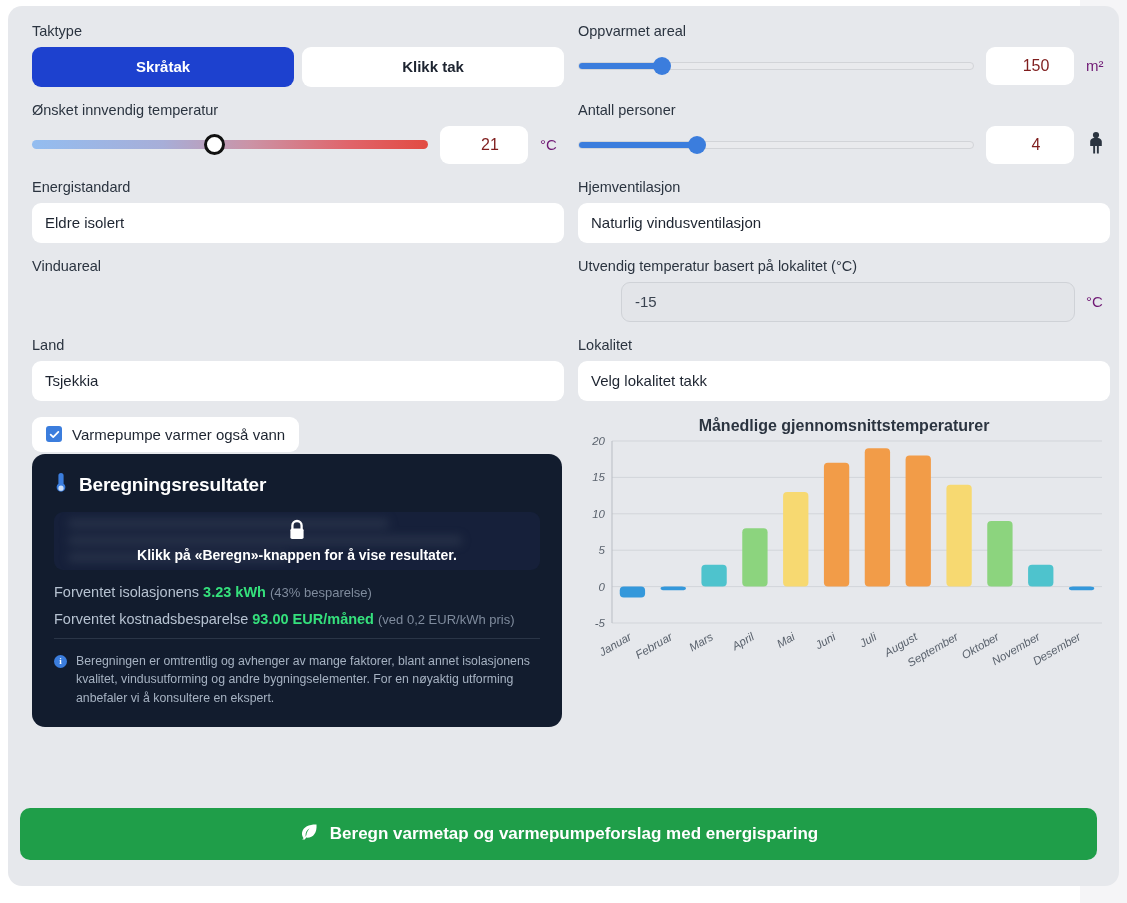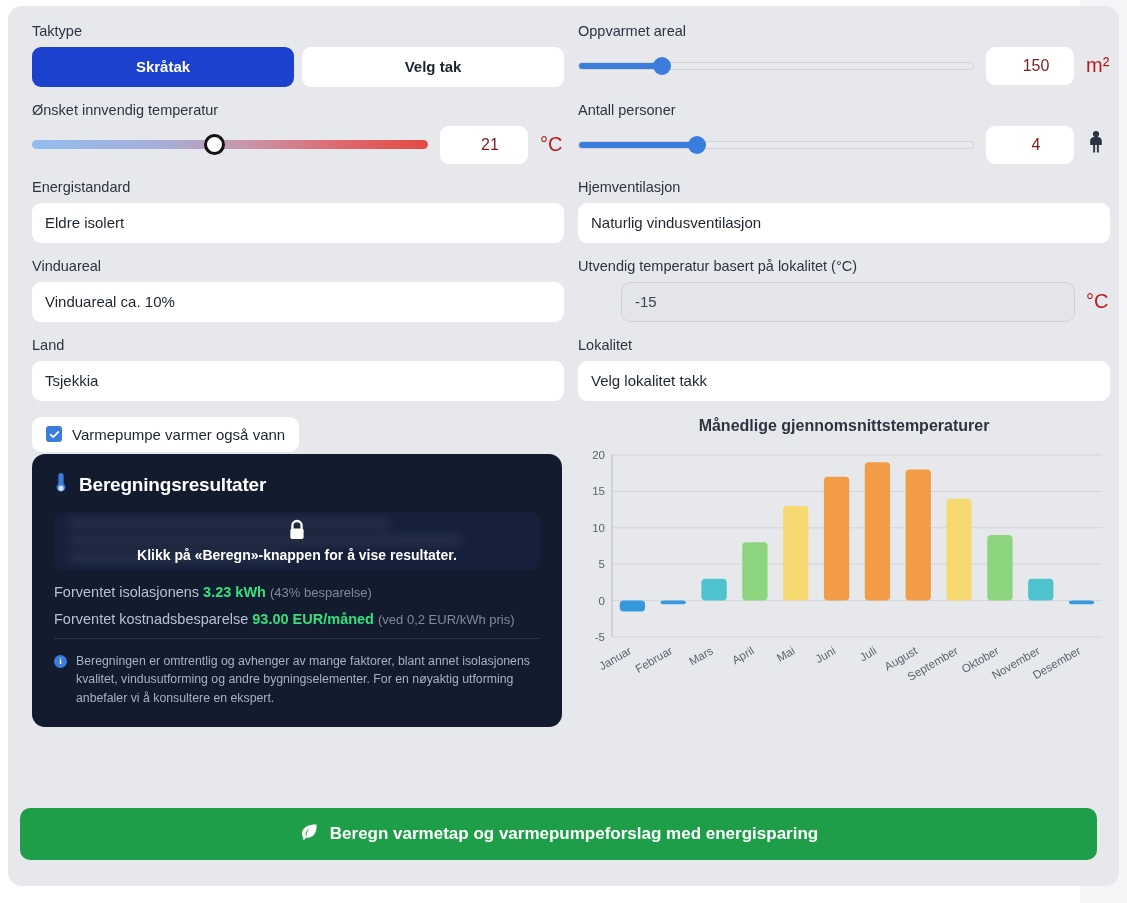--- a/index.html
+++ b/index.html
@@ -85,21 +85,21 @@
     border: 3px solid #111;
     border-radius: 50%;
   }
   .numbox {
     width: 88px; height: 38px;
     background: #ffffff;
     border-radius: 9px;
     display: flex; align-items: center; justify-content: center;
     font-size: 16px; color: #7f1d1d; padding-left: 12px;
   }
-  .unit { font-size: 20px; color: #b91c1c; min-width: 24px; }
+  .unit { font-size: 15px; color: #701a75; min-width: 24px; }
 
   
   .select {
     width: 100%; height: 40px;
     background: #ffffff;
     border-radius: 9px;
     display: flex; align-items: center;
     padding: 0 13px;
     font-size: 15px;
     color: #1d2430;
@@ -177,23 +177,23 @@
     color:#fff; font-size:9px; font-weight:700;
     font-family: "Liberation Serif", serif;
   }
 
   
   .chart-box { width: 532px; }
   .chart-title {
     text-align: center;
     font-size: 16px; font-weight: 700;
     color: #2b3440;
-    margin-bottom: 14px;
-  }
-  .plot { position: relative; width: 532px; height: 250px; }
+    margin-bottom: 0;
+  }
+  .plot { position: relative; width: 532px; height: 250px; font-style: italic; }
 
   
   .calc-btn {
     position: absolute;
     left: 12px; bottom: 26px;
     width: 1077px; height: 52px;
     background: #1f9e49;
     border-radius: 10px;
     border: none;
     color: #ffffff;
@@ -209,21 +209,21 @@
 
 <div class="page">
   <div class="card">
 
     <div class="grid">
 
       <div class="field">
         <div class="label">Taktype</div>
         <div class="seg-row">
           <button class="seg active">Skråtak</button>
-          <button class="seg inactive">Velg tak</button>
+          <button class="seg inactive">Klikk tak</button>
         </div>
       </div>
 
       <div class="field">
         <div class="label">Oppvarmet areal</div>
         <div class="slider-row">
           <div class="track plain">
             <div class="fill" id="ha-fill" style="width: 21%;"></div>
             <div class="thumb-blue" id="ha-thumb" style="left: 21%;"></div>
           </div>
@@ -265,21 +265,20 @@
         <div class="select">Eldre isolert</div>
       </div>
 
       <div class="field">
         <div class="label">Hjemventilasjon</div>
         <div class="select">Naturlig vindusventilasjon</div>
       </div>
 
       <div class="field">
         <div class="label">Vinduareal</div>
-        <div class="select">Vinduareal ca. 10%</div>
       </div>
 
       <div class="field">
         <div class="label">Utvendig temperatur basert på lokalitet (°C)</div>
         <div class="inline-unit">
           <div class="select disabled" style="width:470px;">-15</div>
           <div class="unit">°C</div>
         </div>
       </div>
 

